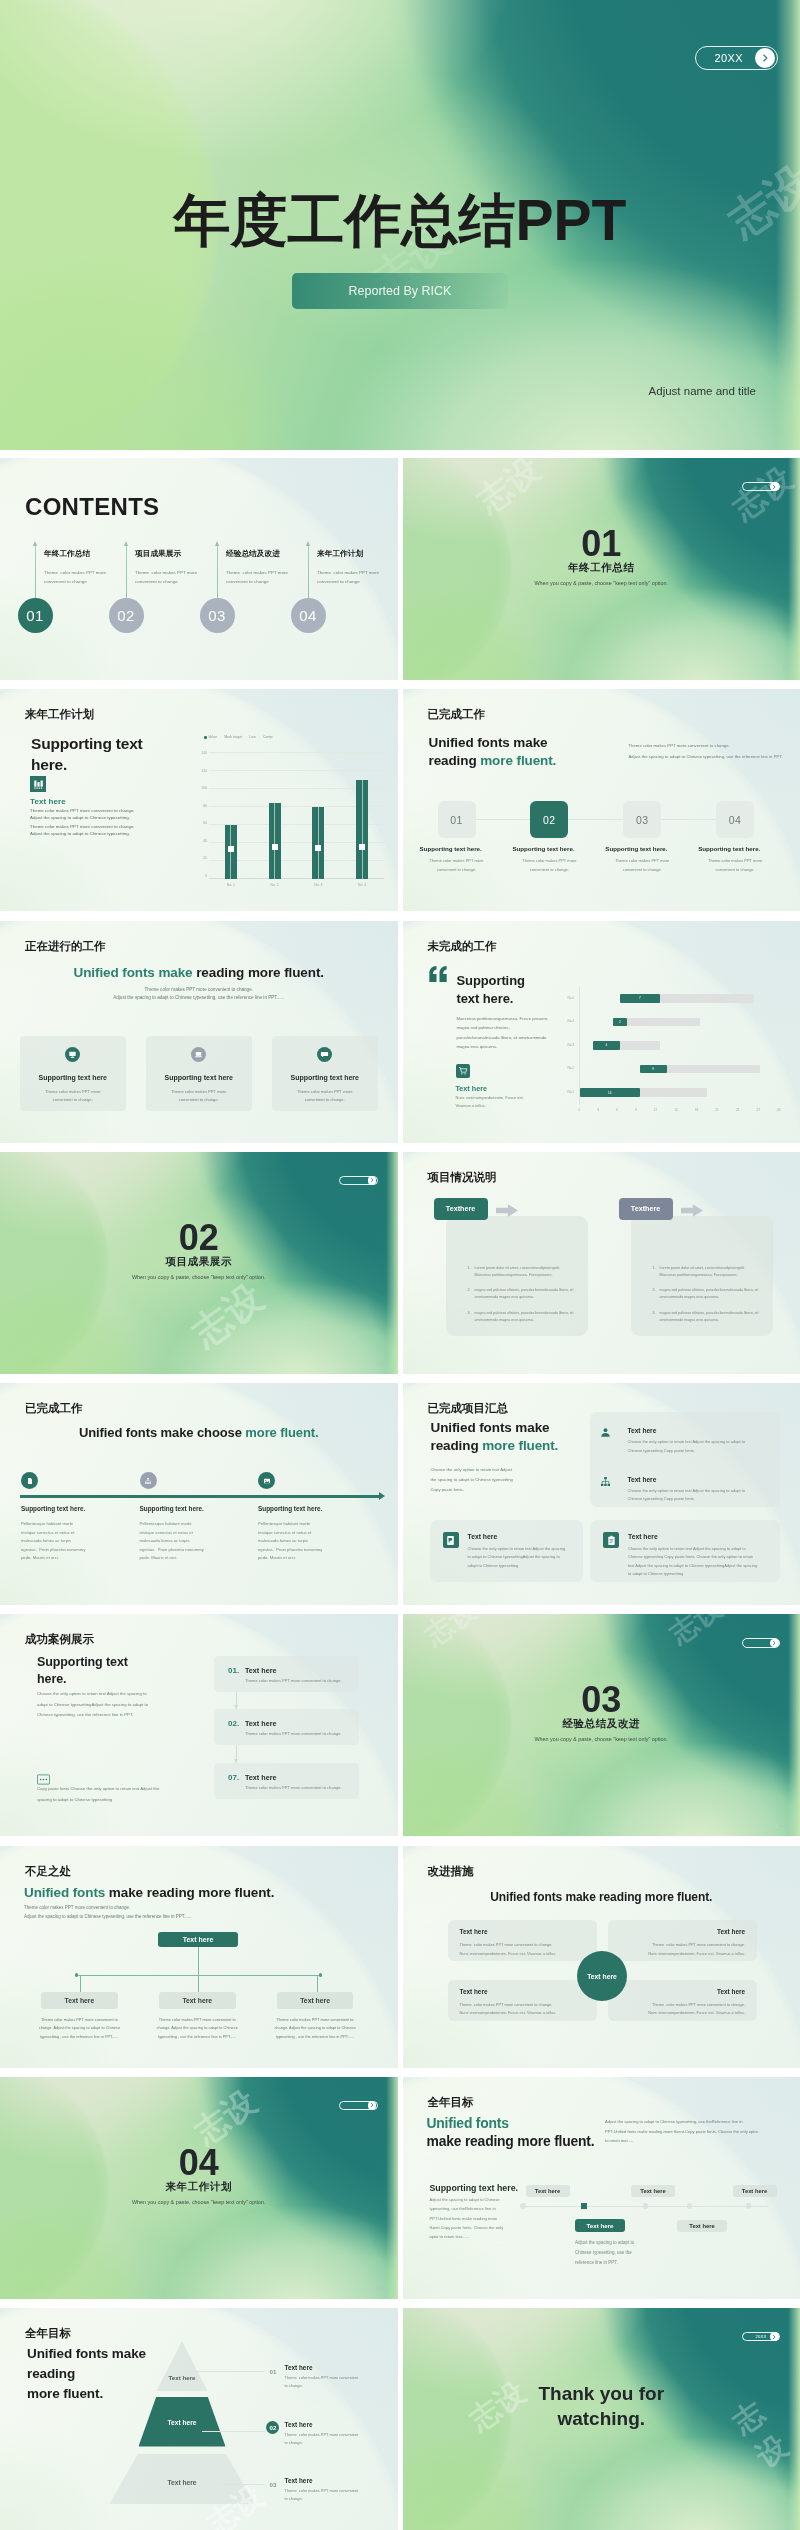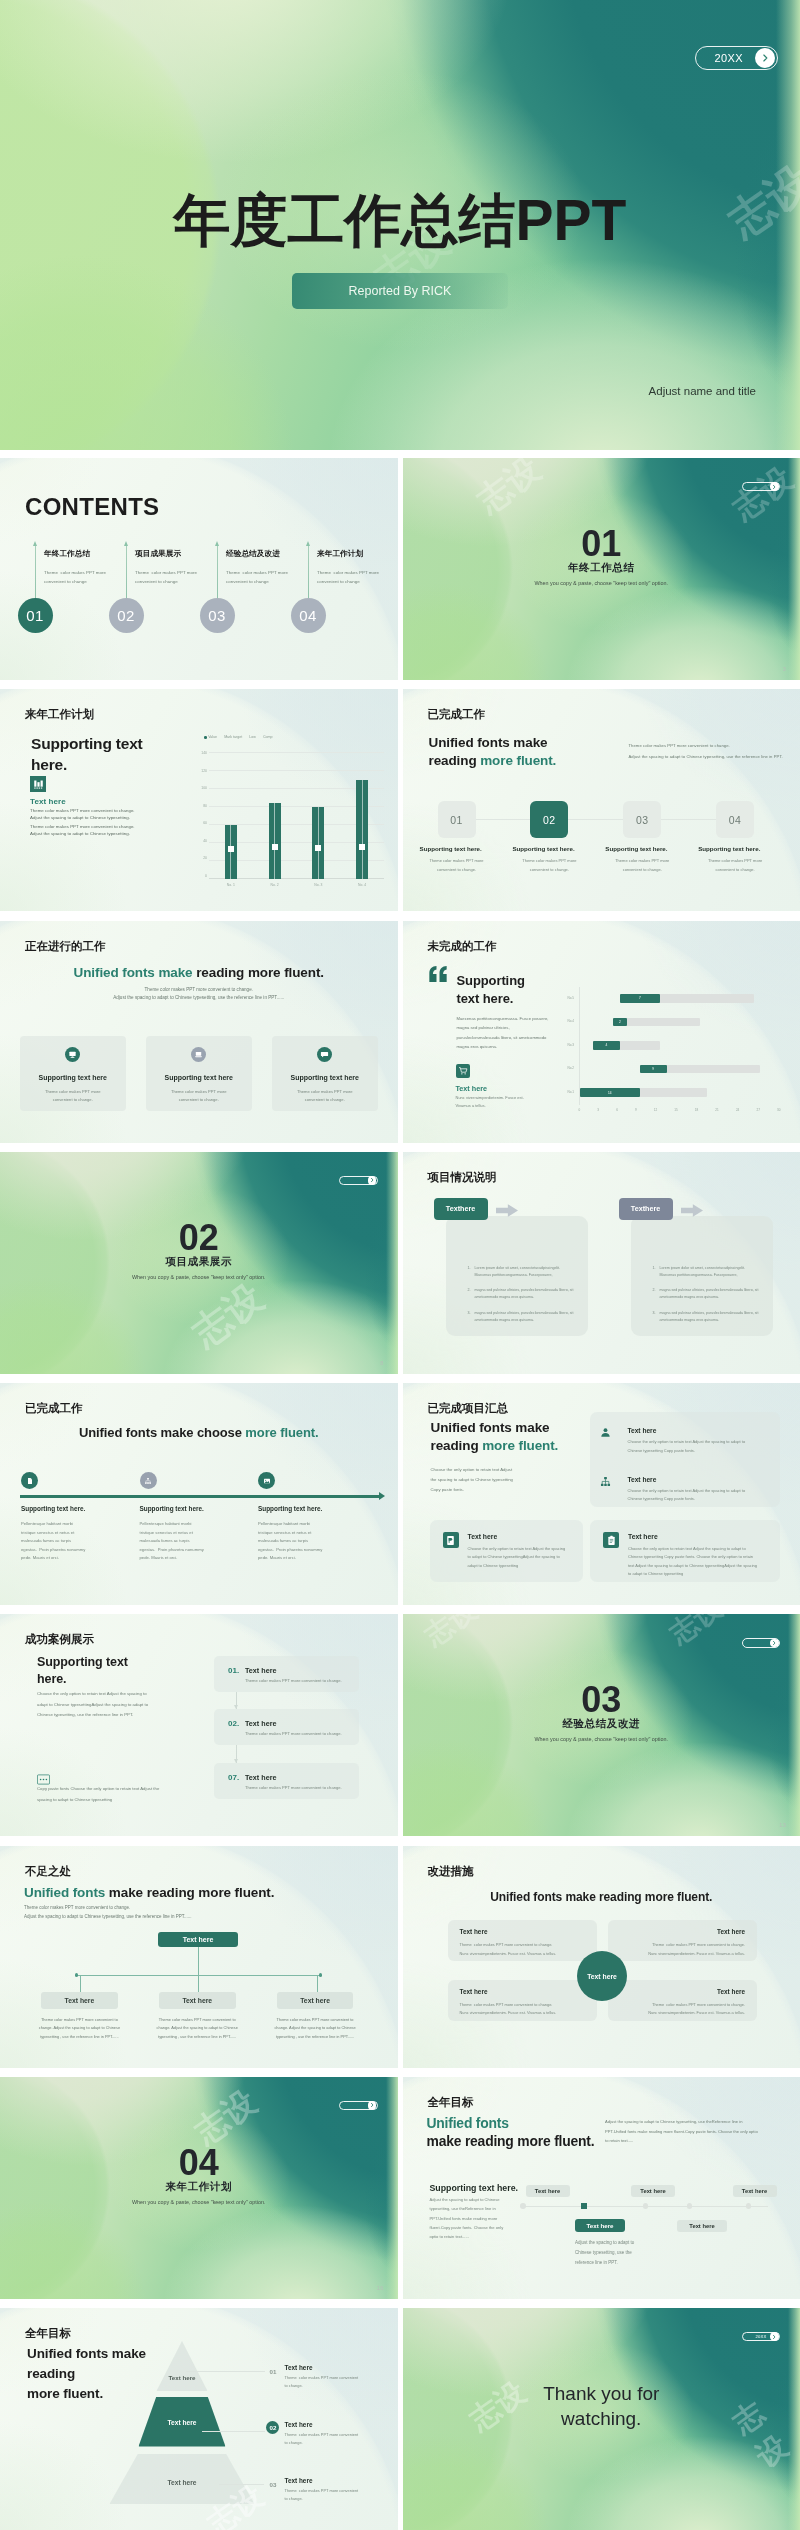--- a/index.html
+++ b/index.html
@@ -251,21 +251,21 @@
 .r1 .ln{left:-64.5px;width:79px;}
 .r2 .ln{left:-48px;width:62.5px;}
 .r3 .ln{left:-31px;width:45px;}
 .pl-r .nn{position:absolute;left:16.4px;top:1.5px;width:13px;height:13px;font-size:6.2px;font-weight:bold;color:#8d9a93;display:flex;align-items:center;justify-content:center;}
 .pl-r .nn.on{background:#2b7465;color:#fff;border-radius:50%;}
 .pl-r .tt{position:absolute;left:34.5px;top:1px;font-size:6.4px;font-weight:bold;color:#1f2a24;}
 .pl-r .dd{position:absolute;left:34.5px;top:11px;font-size:3.9px;color:#7b8980;line-height:2.1;}
 .r2 .ln{top:11px;}
 
 
-.th-t{position:absolute;left:0;right:0;top:74px;text-align:center;font-size:19px;font-weight:normal;color:#23262b;line-height:1.3;z-index:6;}
+.th-t{position:absolute;left:0;right:0;top:74px;text-align:center;font-size:19px;font-weight:bold;color:#23262b;line-height:1.3;z-index:6;}
 
 
 .bwm{position:absolute;left:0;bottom:0;width:800px;height:64px;z-index:60;pointer-events:none;}
 .bwm .t{position:absolute;font-size:26px;color:rgba(255,255,255,.80);font-weight:400;text-shadow:0 1px 2px rgba(0,0,0,.08);white-space:nowrap;}
 .bwm .left{left:22px;bottom:12px;}
 .bwm .right{left:549px;bottom:12px;}
 </style>
 </head>
 <body>
 

